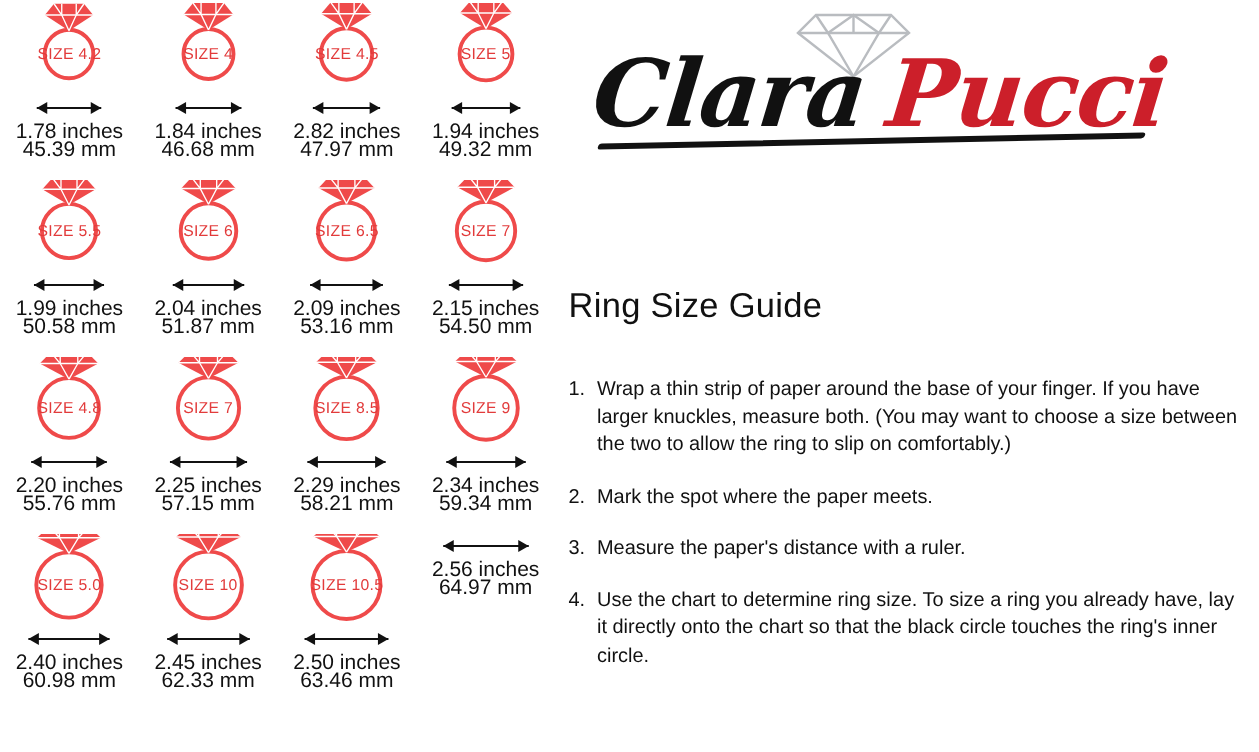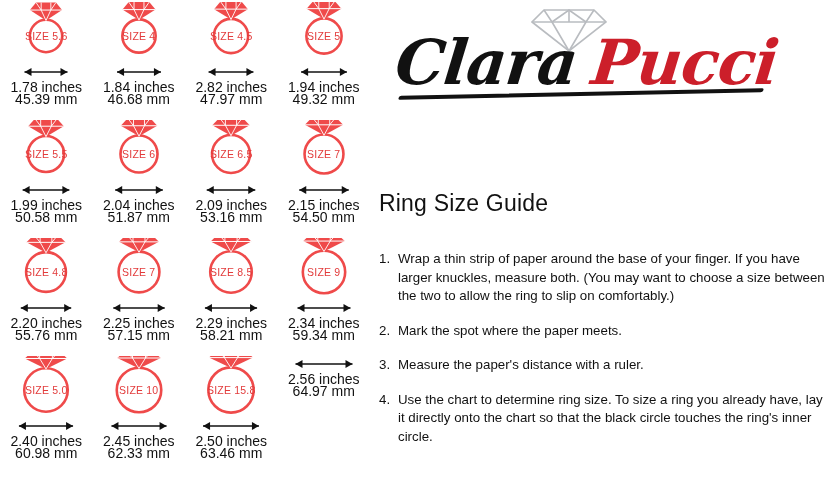--- a/index.html
+++ b/index.html
@@ -165,21 +165,21 @@
 <div id="chart">
     <div class="size-row">
       <div class="size-cell">
         <div class="ring-wrap">
           <svg class="ring-svg" width="74" height="62" viewBox="0 0 74 62">
             <circle cx="37" cy="34" r="16.2" fill="none" stroke="#ef4a4a" stroke-width="2.6"></circle>
             <path d="M20.9,8.059999999999999 L27.018,0.5 L46.982,0.5 L53.1,8.059999999999999 L37,18.5 Z" fill="#ef4a4a"></path>
             <path d="M20.9,8.059999999999999 L53.1,8.059999999999999" stroke="#ffffff" stroke-width="1" fill="none"></path>
             <path d="M27.018,0.5 L32.17,8.059999999999999 L37,18.5 M46.982,0.5 L41.83,8.059999999999999 L37,18.5 M32.17,8.059999999999999 L32.17,0.5 M41.83,8.059999999999999 L41.83,0.5" stroke="#ffffff" stroke-width="0.9" fill="none"></path>
           </svg>
-          <div class="size-label">SIZE 5.6</div>
+          <div class="size-label">SIZE 4.2</div>
         </div>
         <div class="arrow-wrap"><svg width="76" height="15" viewBox="0 0 76 15">
             <path d="M16.5,7 L59.5,7" stroke="#111" stroke-width="1.4"></path>
             <path d="M16.5,7 L23.5,3 L23.5,11 Z" fill="#111"></path>
             <path d="M59.5,7 L52.5,3 L52.5,11 Z" fill="#111"></path>
           </svg></div>
         <div class="measures">
           <div>1.78 inches</div>
           <div>45.39 mm</div>
         </div>
@@ -451,21 +451,21 @@
         </div>
       </div>
       <div class="size-cell">
         <div class="ring-wrap">
           <svg class="ring-svg" width="74" height="62" viewBox="0 0 74 62">
             <circle cx="37" cy="34" r="22.660163432073546" fill="none" stroke="#ef4a4a" stroke-width="2.6"></circle>
             <path d="M14.956649642492337,1.5998365679264532 L23.33312277834525,-5.960163432073546 L50.66687722165475,-5.960163432073546 L59.04335035750766,1.5998365679264532 L37,12.039836567926454 Z" fill="#ef4a4a"></path>
             <path d="M14.956649642492337,1.5998365679264532 L59.04335035750766,1.5998365679264532" stroke="#ffffff" stroke-width="1" fill="none"></path>
             <path d="M23.33312277834525,-5.960163432073546 L30.3869948927477,1.5998365679264532 L37,12.039836567926454 M50.66687722165475,-5.960163432073546 L43.6130051072523,1.5998365679264532 L37,12.039836567926454 M30.3869948927477,1.5998365679264532 L30.3869948927477,-5.960163432073546 M43.6130051072523,1.5998365679264532 L43.6130051072523,-5.960163432073546" stroke="#ffffff" stroke-width="0.9" fill="none"></path>
           </svg>
-          <div class="size-label">SIZE 15.8</div>
+          <div class="size-label">SIZE 10.5</div>
         </div>
         <div class="arrow-wrap"><svg width="76" height="15" viewBox="0 0 76 15">
             <path d="M10.039836567926454,7 L65.96016343207354,7" stroke="#111" stroke-width="1.4"></path>
             <path d="M10.039836567926454,7 L17.039836567926454,3 L17.039836567926454,11 Z" fill="#111"></path>
             <path d="M65.96016343207354,7 L58.96016343207354,3 L58.96016343207354,11 Z" fill="#111"></path>
           </svg></div>
         <div class="measures">
           <div>2.50 inches</div>
           <div>63.46 mm</div>
         </div>

